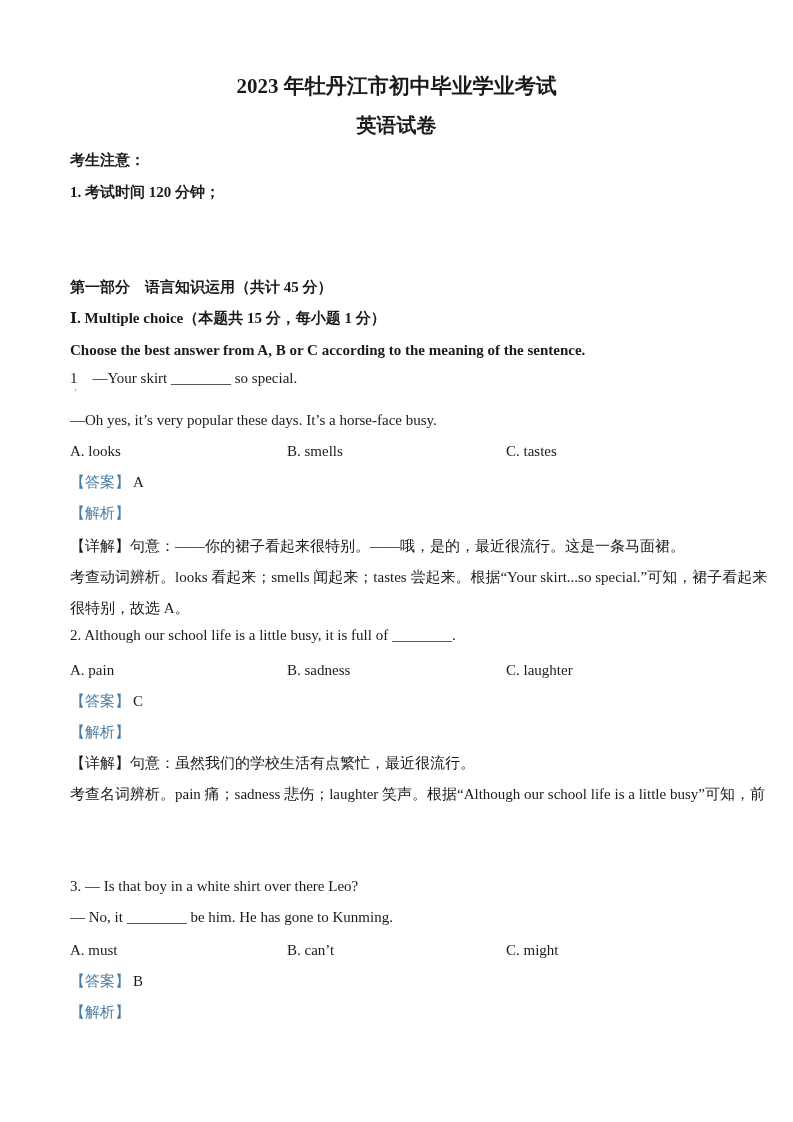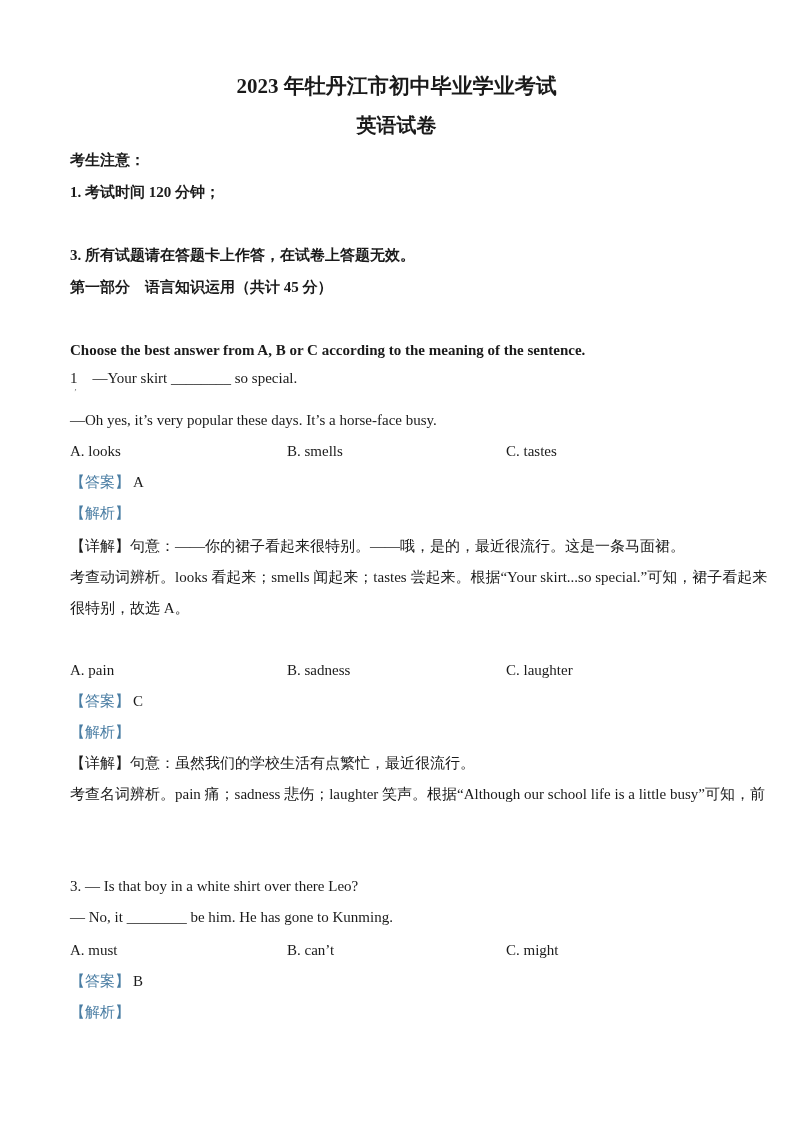--- a/index.html
+++ b/index.html
@@ -46,43 +46,44 @@
 </head>
 <body>
 
 <div class="page">
 
   <div class="line center bold title-line" style="top:74px">2023 年牡丹江市初中毕业学业考试</div>
   <div class="line center bold subtitle-line" style="top:113px">英语试卷</div>
 
   <div class="line bold" style="top:150px">考生注意：</div>
   <div class="line bold" style="top:182px">1. 考试时间 120 分钟；</div>
-  <div class="line bold" style="top:245px">3. 所有试题请在答题卡上作答，在试卷上答题无效。</div>
 
   <div class="line bold" style="top:277px">第一部分　语言知识运用（共计 45 分）</div>
+  <div class="line bold" style="top:308px">Ⅰ. Multiple choice（本题共 15 分，每小题 1 分）</div>
   <div class="line bold" style="top:340px">Choose the best answer from A, B or C according to the meaning of the sentence.</div>
 
   <div class="line" style="top:368px">1　—Your skirt ________ so special.</div>
   <span class="stray" style="top:388px">’</span>
   <div class="line" style="top:410px">—Oh yes, it’s very popular these days. It’s a horse-face busy.</div>
   <div class="line" style="top:441px">
     <span class="opt opt-a">A. looks</span>
     <span class="opt opt-b">B. smells</span>
     <span class="opt opt-c">C. tastes</span>
   </div>
   <div class="line" style="top:472px">
     <span class="accent">【答案】</span><span class="answer-letter">A</span>
   </div>
   <div class="line" style="top:503px">
     <span class="accent">【解析】</span>
   </div>
   <div class="line" style="top:536px">【详解】句意：——你的裙子看起来很特别。——哦，是的，最近很流行。这是一条马面裙。</div>
   <div class="line" style="top:567px">考查动词辨析。looks 看起来；smells 闻起来；tastes 尝起来。根据“Your skirt...so special.”可知，裙子看起来</div>
   <div class="line" style="top:598px">很特别，故选 A。</div>
 
+  <div class="line" style="top:625px">2. Although our school life is a little busy, it is full of ________.</div>
   <div class="line" style="top:660px">
     <span class="opt opt-a">A. pain</span>
     <span class="opt opt-b">B. sadness</span>
     <span class="opt opt-c">C. laughter</span>
   </div>
   <div class="line" style="top:691px">
     <span class="accent">【答案】</span><span class="answer-letter">C</span>
   </div>
   <div class="line" style="top:722px">
     <span class="accent">【解析】</span>

